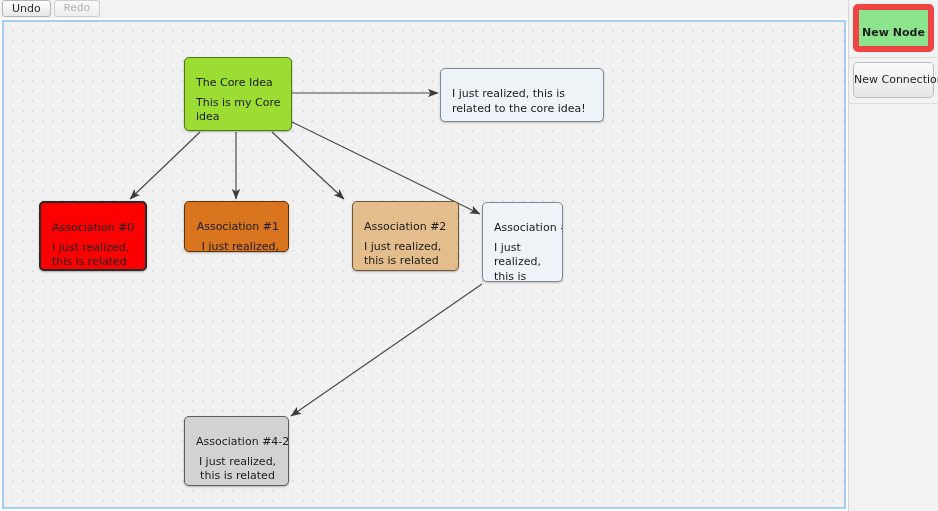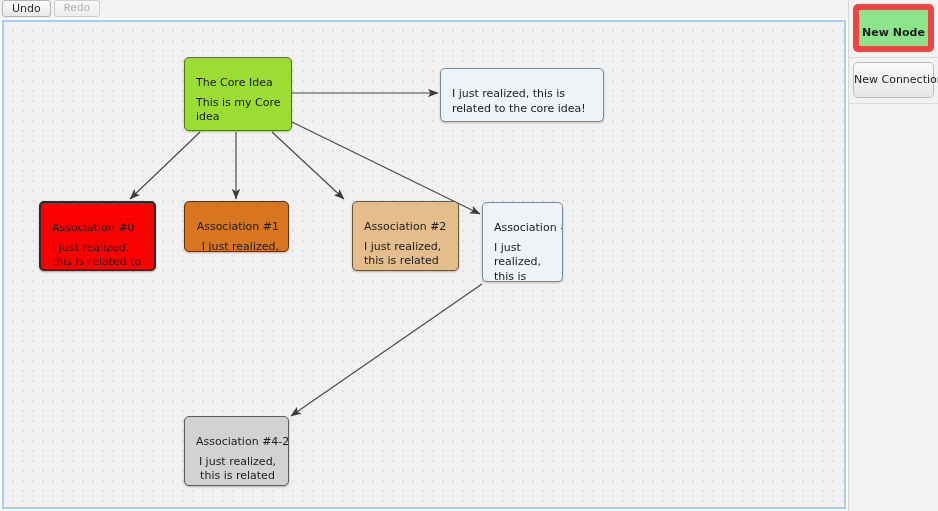--- a/index.html
+++ b/index.html
@@ -198,21 +198,21 @@
         </g>
     </svg>
     <div id="node-layer">
         <div class="node green" style="left: 180px; top: 35px; width: 108px; height: 74px;">
           <div class="title">The Core Idea</div>
           <div class="body">This is my Core idea</div>
         </div>
         <div class="node lightblue" style="left: 436px; top: 46px; width: 164px; height: 54px;">
           <div class="body">I just realized, this is related to the core idea!</div>
         </div>
-        <div class="node red" style="left: 35px; top: 179px; width: 117px; height: 70px;">
+        <div class="node red" style="left: 35px; top: 179px; width: 108px; height: 70px;">
           <div class="title">Association #0</div>
           <div class="body">I just realized, this is related to the core idea!</div>
         </div>
         <div class="node orange" style="left: 180px; top: 179px; width: 105px; height: 51px; text-align: right;">
           <div class="title">Association #1</div>
           <div class="body">I just realized, this is related to the core idea!</div>
         </div>
         <div class="node tan" style="left: 322px; top: 179px; width: 107px; height: 70px; margin-left: 26px;">
           <div class="title">Association #2</div>
           <div class="body">I just realized, this is related to the core idea!</div>

